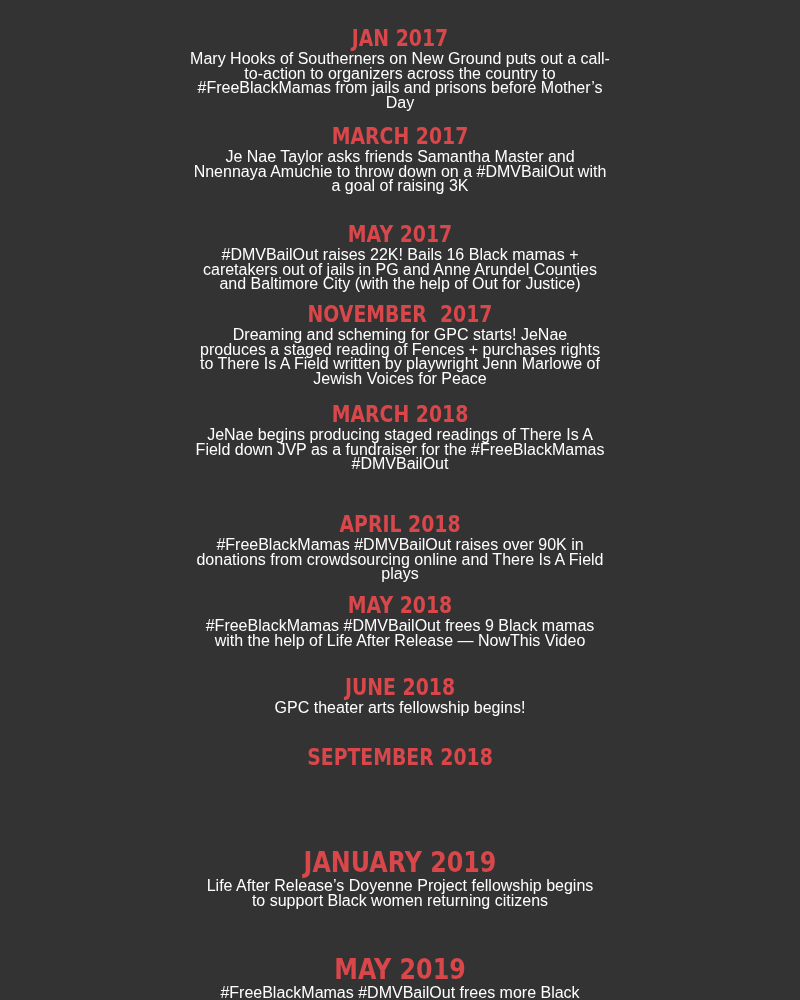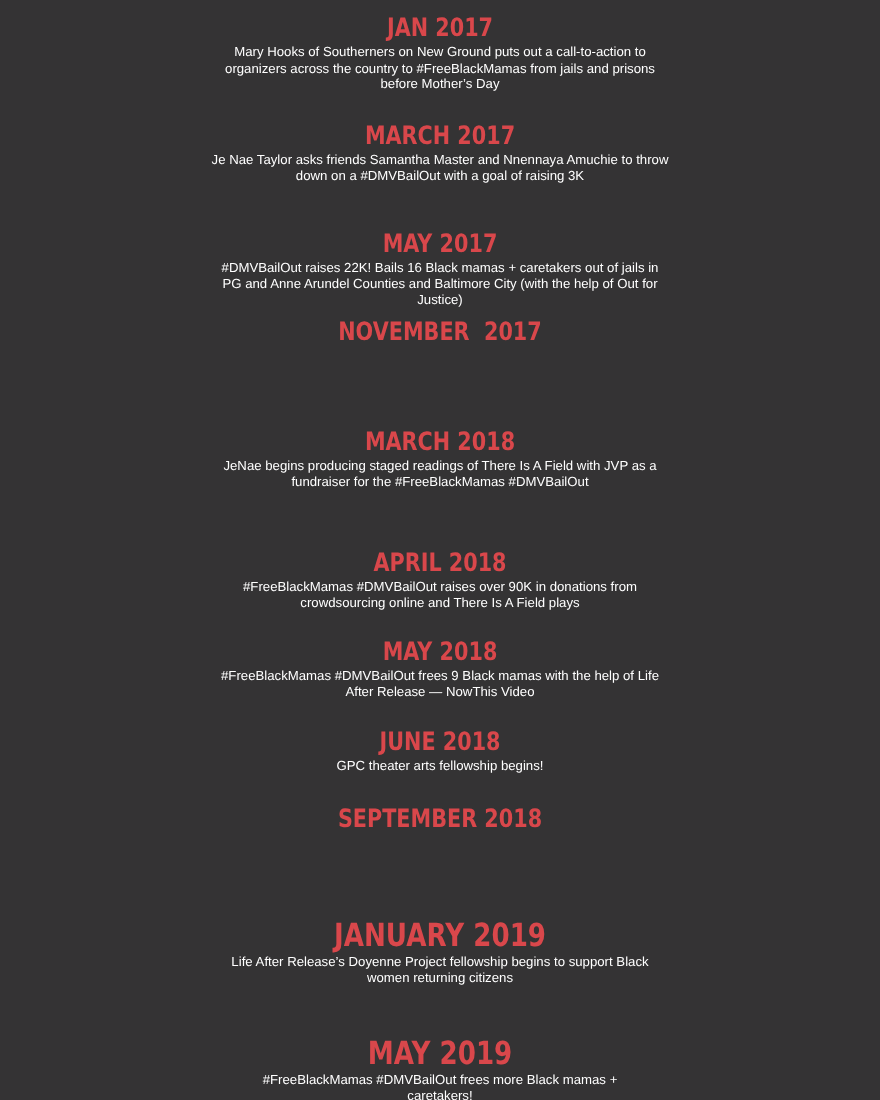--- a/index.html
+++ b/index.html
@@ -2,40 +2,40 @@
 <html><head>
 <meta charset="utf-8">
 <style>
   html, body { margin:0; padding:0; }
   body {
     width:800px; height:1000px; overflow:hidden;
     background:#343334;
     font-family:"Liberation Sans", sans-serif;
   }
   .timeline { position:relative; width:800px; height:1000px; }
-  .entry { position:absolute; left:0; width:800px; text-align:center; }
+  .entry { position:absolute; left:0; width:800px; text-align:center;margin-top:12px; }
   .heading {
     display:block;
     color:#d9474b;
     font-family:"DejaVu Sans", sans-serif;
     font-weight:bold;
     font-size:23px;
     line-height:24px;
     letter-spacing:0px;
     transform:scaleX(0.82);
     transform-origin:center;
     white-space:nowrap;
   }
   .heading.big { font-size:29px; line-height:30px; }
   .body {
     display:block;
     margin:2px auto 0;
     width:420px;
     color:#ffffff;
-    font-size:12px;
+    font-size:16px;
     line-height:14.5px;
   }
 </style>
 </head>
 <body>
 
 <div class="timeline">
 
   <div class="entry" style="top:14px">
     <span class="heading">JAN 2017</span>
@@ -47,25 +47,26 @@
     <span class="body">Je Nae Taylor asks friends Samantha Master and Nnennaya Amuchie to throw down on a #DMVBailOut with a goal of raising 3K</span>
   </div>
 
   <div class="entry" style="top:210px">
     <span class="heading">MAY 2017</span>
     <span class="body" style="width:400px">#DMVBailOut raises 22K! Bails 16 Black mamas + caretakers out of jails in PG and Anne Arundel Counties and Baltimore City (with the help of Out for Justice)</span>
   </div>
 
   <div class="entry" style="top:290px">
     <span class="heading" style="white-space:pre">NOVEMBER  2017</span>
+    <span class="body" style="width:400px">Dreaming and scheming for GPC starts! JeNae produces a staged reading of Fences + purchases rights to There Is A Field written by playwright Jenn Marlowe of Jewish Voices for Peace</span>
   </div>
 
   <div class="entry" style="top:390px">
     <span class="heading">MARCH 2018</span>
-    <span class="body">JeNae begins producing staged readings of There Is A Field with JVP as a fundraiser for the #FreeBlackMamas #DMVBailOut</span>
+    <span class="body">JeNae begins producing staged readings of There Is A Field down JVP as a fundraiser for the #FreeBlackMamas #DMVBailOut</span>
   </div>
 
   <div class="entry" style="top:500px">
     <span class="heading">APRIL 2018</span>
     <span class="body">#FreeBlackMamas #DMVBailOut raises over 90K in donations from crowdsourcing online and There Is A Field plays</span>
   </div>
 
   <div class="entry" style="top:581px">
     <span class="heading">MAY 2018</span>
     <span class="body">#FreeBlackMamas #DMVBailOut frees 9 Black mamas with the help of Life After Release — NowThis Video</span>

